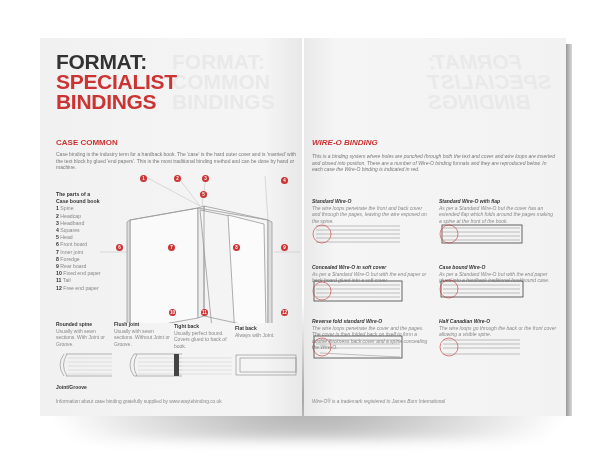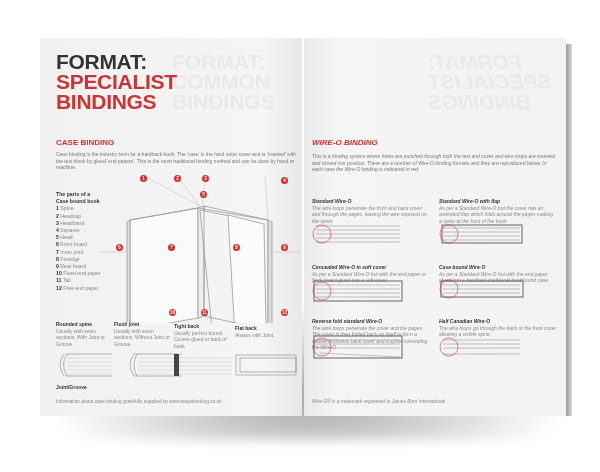--- a/index.html
+++ b/index.html
@@ -38,21 +38,21 @@
       <div>FORMAT:</div>
       <div>COMMON</div>
       <div>BINDINGS</div>
     </div>
     <div class="title">
       <span class="l1">FORMAT:</span>
       <span class="l2">SPECIALIST</span>
       <span class="l3">BINDINGS</span>
     </div>
 
-    <div class="sec-h" style="left:16px;top:100px;">CASE BINDING</div>
+    <div class="sec-h" style="left:16px;top:100px;">CASE COMMON</div>
     <div class="para" style="left:16px;top:113px;width:240px;">Case binding is the industry term for a hardback book. The 'case' is the hard outer cover and is 'married' with the text block by glued 'end papers'. This is the most traditional binding method and can be done by hand or machine.</div>
 
     <div class="parts" style="top:153px;">
       <div class="h">The parts of a</div>
       <div class="h">Case bound book</div>
       <div><b>1</b> <span>Spine</span></div>
       <div><b>2</b> <span>Headcap</span></div>
       <div><b>3</b> <span>Headband</span></div>
       <div><b>4</b> <span>Squares</span></div>
       <div><b>5</b> <span>Head</span></div>

